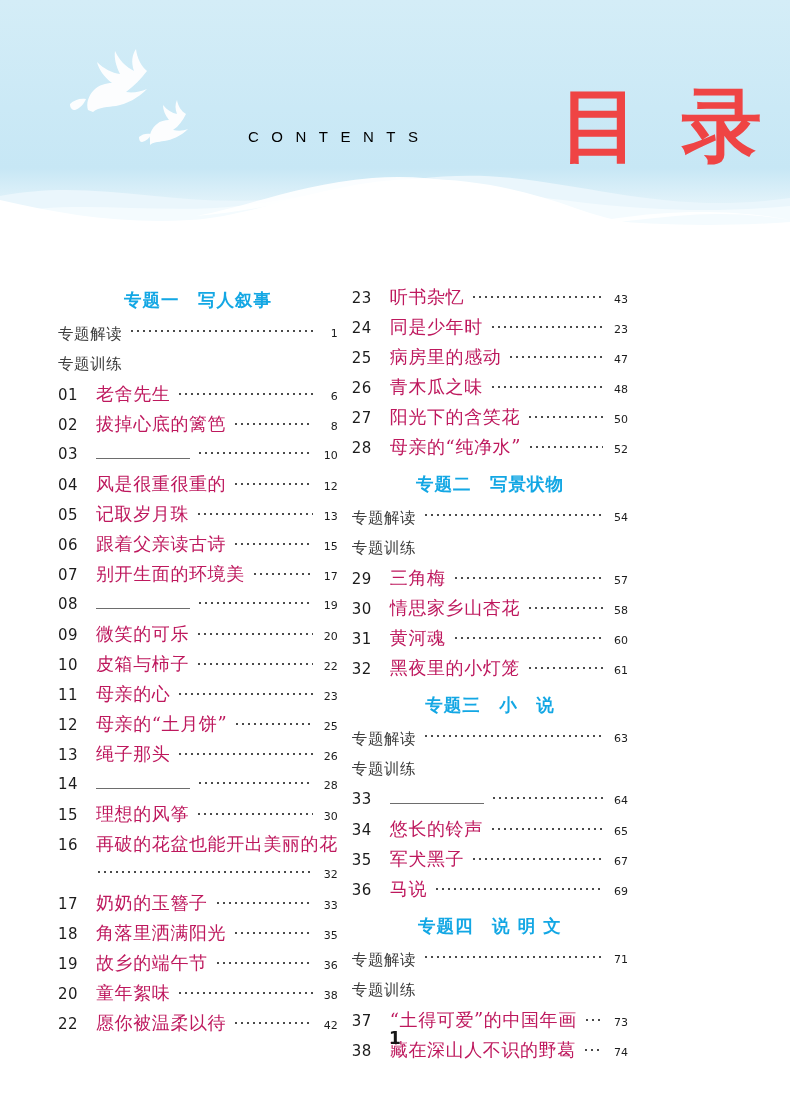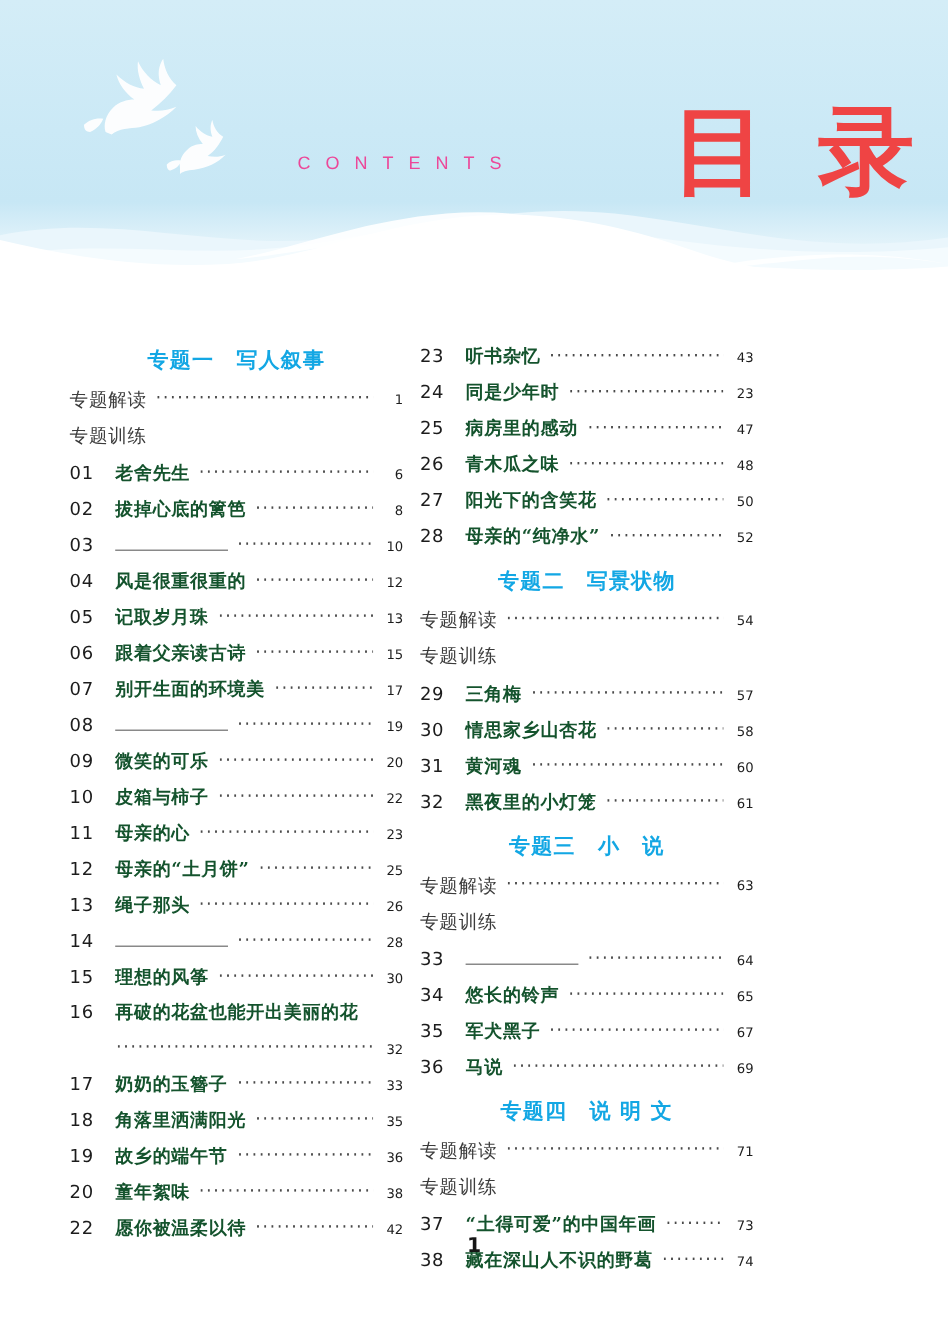--- a/index.html
+++ b/index.html
@@ -33,21 +33,21 @@
   #header-svg {
     position: absolute;
     left: 0; top: 0;
   }
   #contents-word {
     position: absolute;
     left: 248px;
     top: 128px;
     font-size: 15px;
     letter-spacing: 12.5px;
-    color: #ec4899;
+    color: #000000;
     font-family: "Liberation Sans", "DejaVu Sans", sans-serif;
     font-weight: 400;
     white-space: nowrap;
   }
   #mulu-title {
     position: absolute;
     left: 560px;
     top: 84px;
     font-size: 80px;
     line-height: 84px;
@@ -112,23 +112,23 @@
     flex: 0 0 26px;
     font-family: "DejaVu Sans", "Liberation Sans", sans-serif;
     font-size: 15px;
     color: #1c1c1c;
     letter-spacing: 0.5px;
   }
   .entry-title {
     flex: 0 0 auto;
     margin-left: 12px;
     font-family: "DejaVu Serif", "Liberation Serif", serif;
-    font-size: 15px;
-    font-weight: 700;
-    color: #14532d;
+    font-size: 18px;
+    font-weight: 400;
+    color: #be185d;
     letter-spacing: 0.6px;
   }
   .plain-row .row-label {
     font-family: "Liberation Sans", "DejaVu Sans", sans-serif;
     font-size: 15.5px;
     color: #3c3c3c;
     letter-spacing: 0.6px;
   }
   .blank-line {
     flex: 0 0 auto;

